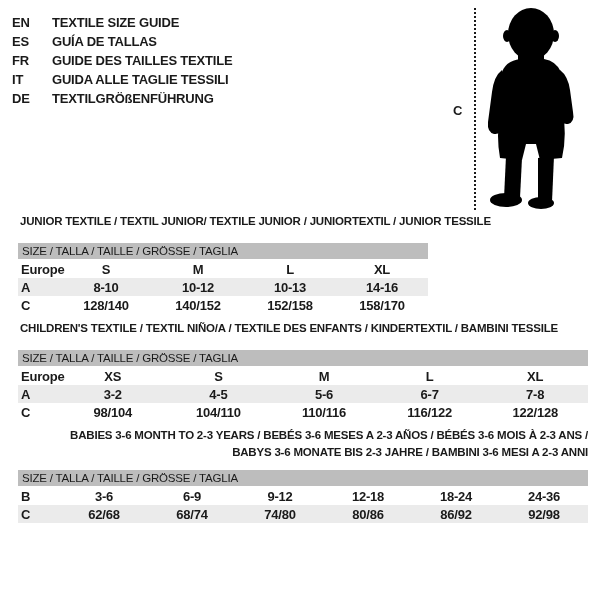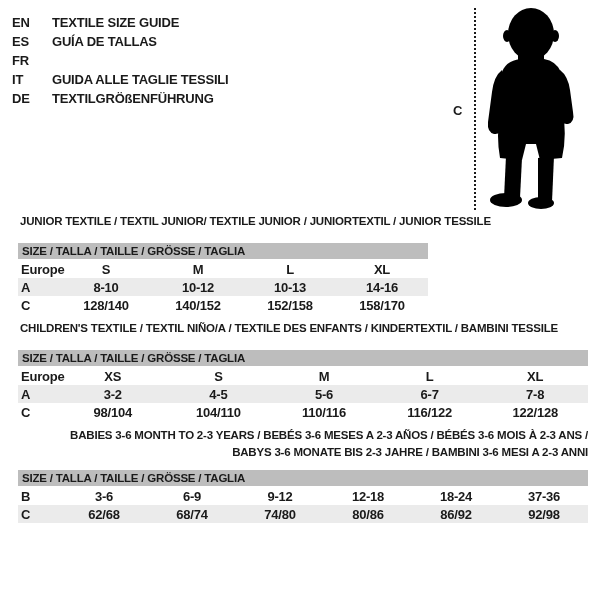--- a/index.html
+++ b/index.html
@@ -35,21 +35,21 @@
 
   
   .content { position: absolute; left: 18px; top: 213px; width: 570px; }
   .section-title {
     font-size: 11.5px; font-weight: 700; line-height: 17px;
     letter-spacing: -0.2px; margin: 0 0 13px 2px; white-space: pre-line;
   }
   .size-bar {
     background: var(--header-bar);
     height: 17px; line-height: 17px;
-    font-size: 11.5px; font-weight: 700;
+    font-size: 11.5px; font-weight: 400;
     padding-left: 4px; letter-spacing: -0.2px;
     border-bottom: 1px solid #ffffff;
   }
   table { border-collapse: collapse; table-layout: fixed; }
   .t-narrow { width: 410px; }
   .t-wide   { width: 570px; }
   td {
     height: 18px; text-align: center; vertical-align: middle;
     font-size: 13px; font-weight: 700; letter-spacing: -0.2px;
     padding: 0; color: var(--ink);
@@ -73,20 +73,21 @@
   <div class="lang-row">
     <span class="lang-code">EN</span>
     <span>TEXTILE SIZE GUIDE</span>
   </div>
   <div class="lang-row">
     <span class="lang-code">ES</span>
     <span>GUÍA DE TALLAS</span>
   </div>
   <div class="lang-row">
     <span class="lang-code">FR</span>
+    <span>GUIDE DES TAILLES TEXTILE</span>
   </div>
   <div class="lang-row">
     <span class="lang-code">IT</span>
     <span>GUIDA ALLE TAGLIE TESSILI</span>
   </div>
   <div class="lang-row">
     <span class="lang-code">DE</span>
     <span>TEXTILGRÖßENFÜHRUNG</span>
   </div>
 </div>
@@ -181,21 +182,21 @@
     <div class="size-bar t-wide">SIZE / TALLA / TAILLE / GRÖSSE / TAGLIA</div>
     <table class="t-wide">
       <tbody>
           <tr>
             <td class="first">B</td>
             <td>3-6</td>
             <td>6-9</td>
             <td>9-12</td>
             <td>12-18</td>
             <td>18-24</td>
-            <td>37-36</td>
+            <td>24-36</td>
           </tr>
           <tr>
             <td class="first">C</td>
             <td>62/68</td>
             <td>68/74</td>
             <td>74/80</td>
             <td>80/86</td>
             <td>86/92</td>
             <td>92/98</td>
           </tr>

